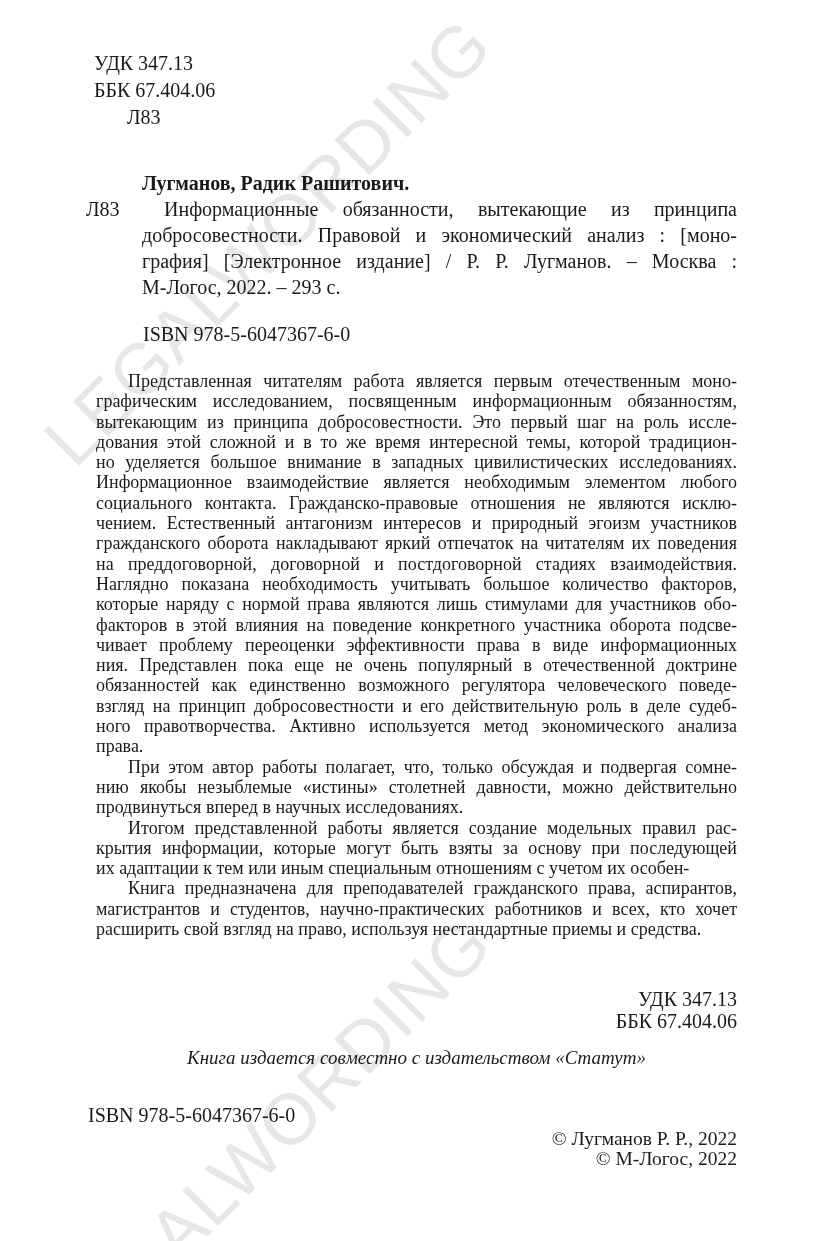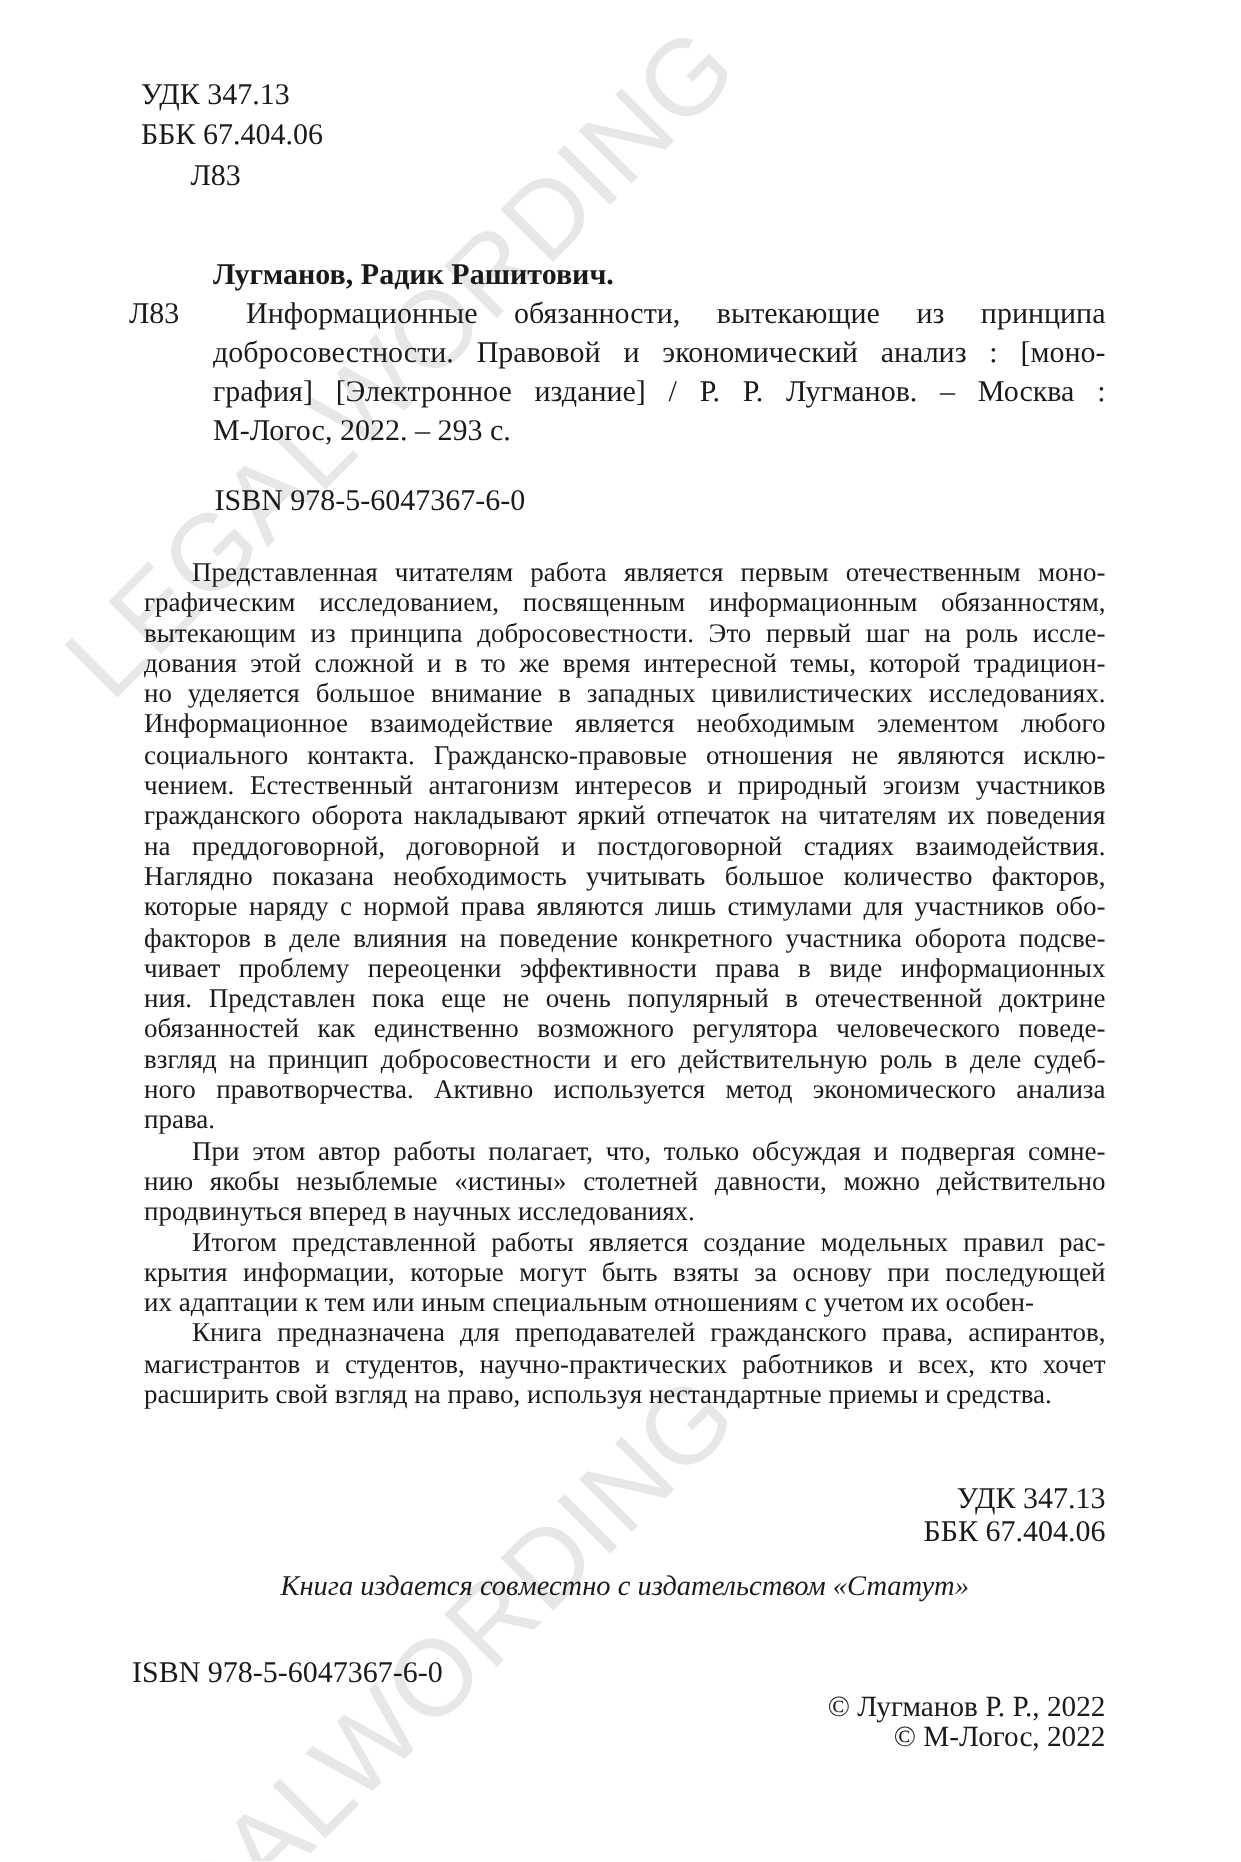--- a/index.html
+++ b/index.html
@@ -94,21 +94,21 @@
           <div class="line">вытекающим из принципа добросовестности. Это первый шаг на роль иссле-</div>
           <div class="line">дования этой сложной и в то же время интересной темы, которой традицион-</div>
           <div class="line">но уделяется большое внимание в западных цивилистических исследованиях.</div>
           <div class="line">Информационное взаимодействие является необходимым элементом любого</div>
           <div class="line">социального контакта. Гражданско-правовые отношения не являются исклю-</div>
           <div class="line">чением. Естественный антагонизм интересов и природный эгоизм участников</div>
           <div class="line">гражданского оборота накладывают яркий отпечаток на читателям их поведения</div>
           <div class="line">на преддоговорной, договорной и постдоговорной стадиях взаимодействия.</div>
           <div class="line">Наглядно показана необходимость учитывать большое количество факторов,</div>
           <div class="line">которые наряду с нормой права являются лишь стимулами для участников обо-</div>
-          <div class="line">факторов в деле влияния на поведение конкретного участника оборота подсве-</div>
+          <div class="line">факторов в этой влияния на поведение конкретного участника оборота подсве-</div>
           <div class="line">чивает проблему переоценки эффективности права в виде информационных</div>
           <div class="line">ния. Представлен пока еще не очень популярный в отечественной доктрине</div>
           <div class="line">обязанностей как единственно возможного регулятора человеческого поведе-</div>
           <div class="line">взгляд на принцип добросовестности и его действительную роль в деле судеб-</div>
           <div class="line">ного правотворчества. Активно используется метод экономического анализа</div>
           <div class="line">права.</div>
         </div>
         <div class="para justify">
           <div class="line">При этом автор работы полагает, что, только обсуждая и подвергая сомне-</div>
           <div class="line">нию якобы незыблемые «истины» столетней давности, можно действительно</div>

